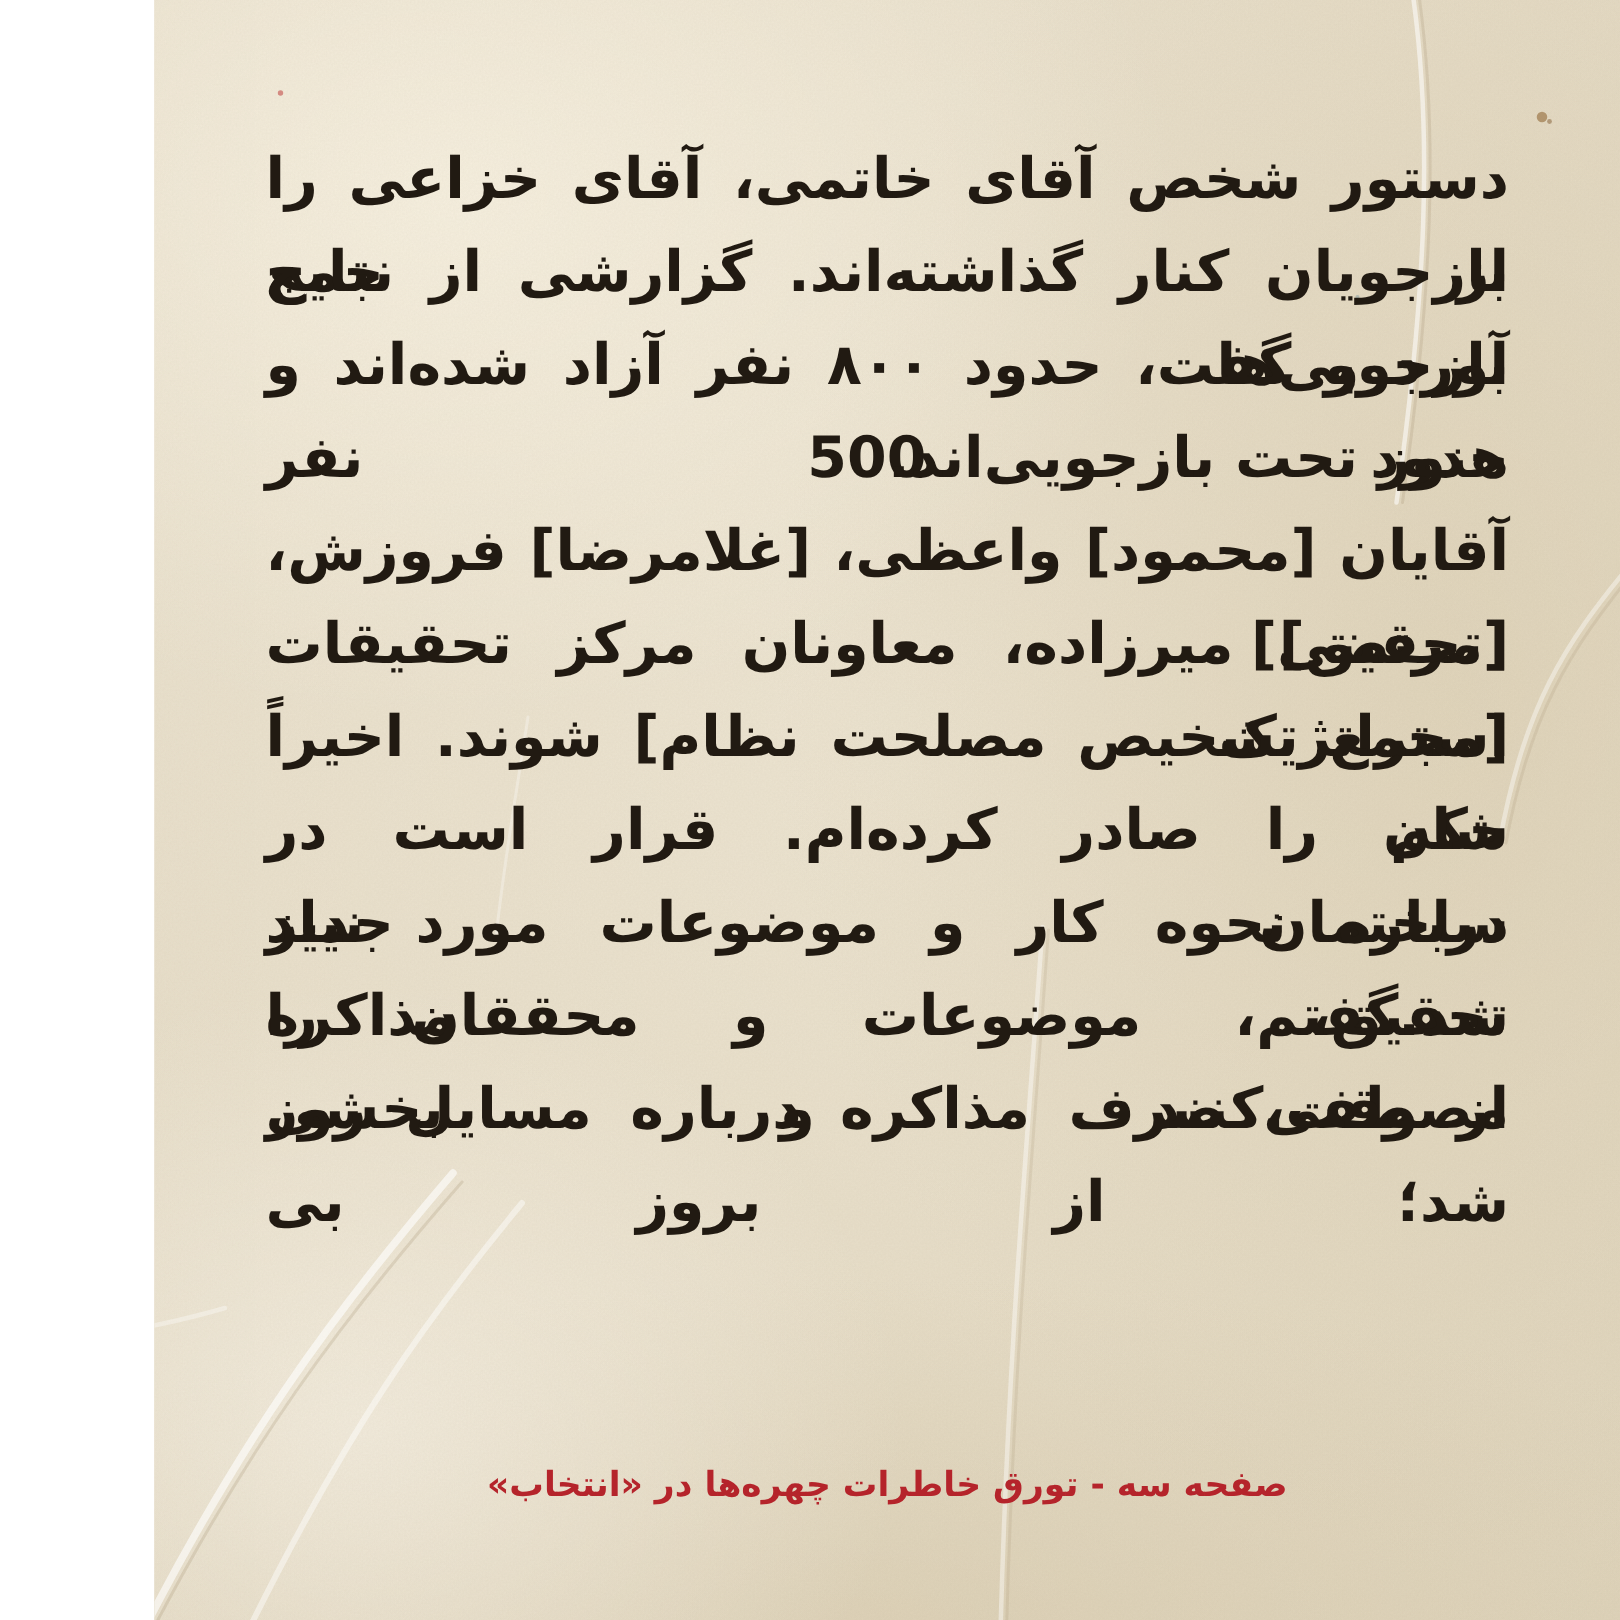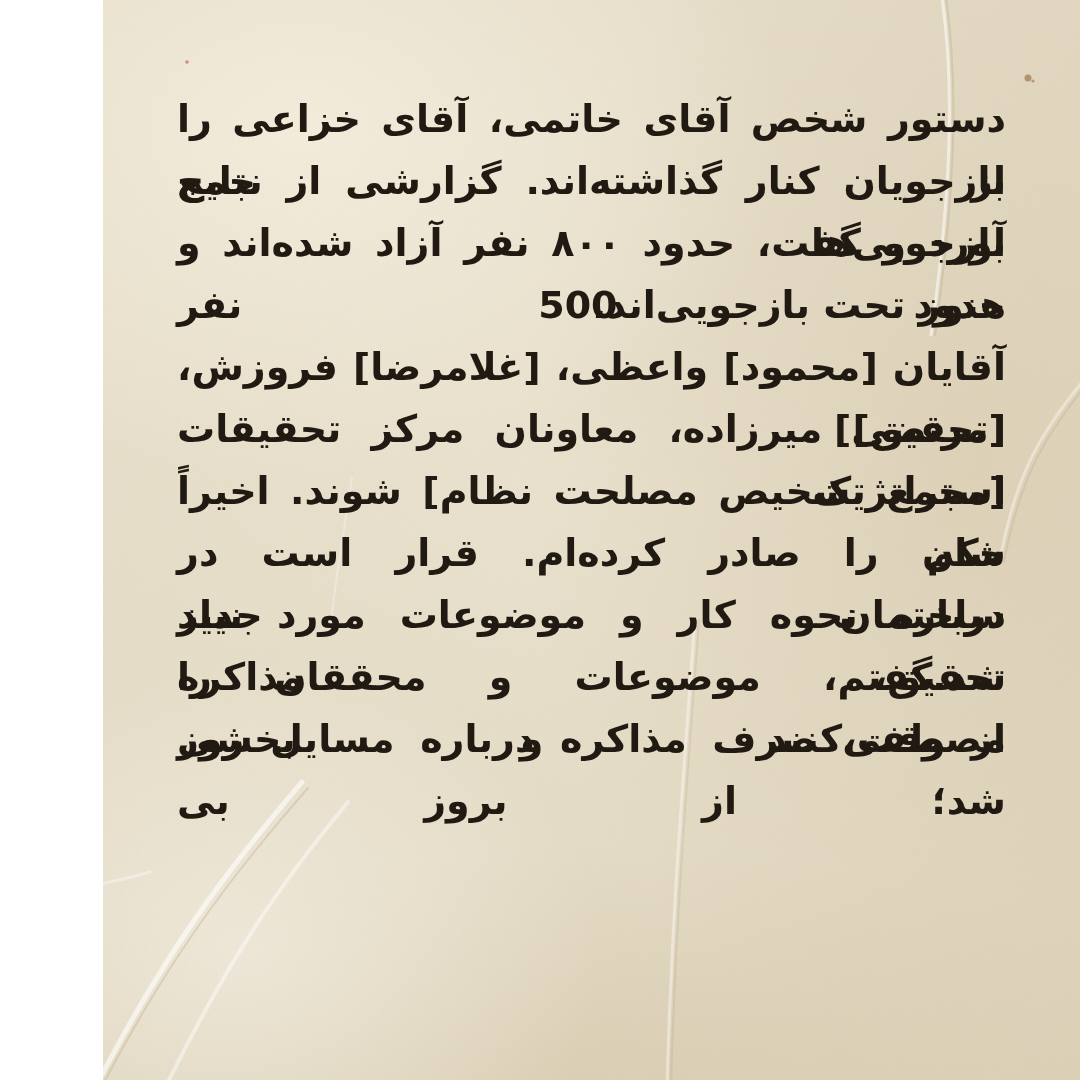--- a/index.html
+++ b/index.html
@@ -106,14 +106,15 @@
     <div class="line end">هنوز تحت بازجویی‌اند.</div>
     <div class="line">آقایان [محمود] واعظی، [غلامرضا] فروزش، [مرتضی]</div>
     <div class="line">[تحقیق] میرزاده، معاونان مرکز تحقیقات استراتژیک</div>
     <div class="line">[مجمع تشخیص مصلحت نظام] شوند. اخیراً حکم</div>
     <div class="line">شان را صادر کرده‌ام. قرار است در ساختمان جدید</div>
     <div class="line">درباره نحوه کار و موضوعات مورد نیاز تحقیق، مذاکره</div>
     <div class="line">شد.گفتم، موضوعات و محققان را مصطفی‌کنند و بخشی</div>
     <div class="line">از وقت، صرف مذاکره درباره مسایل روز شد؛ از بروز بی</div>
   </div>
 
+  <div class="footer-caption" dir="rtl">صفحه سه - تورق خاطرات چهره‌ها در «انتخاب»</div>
 
 </div>
 
 </body></html>

